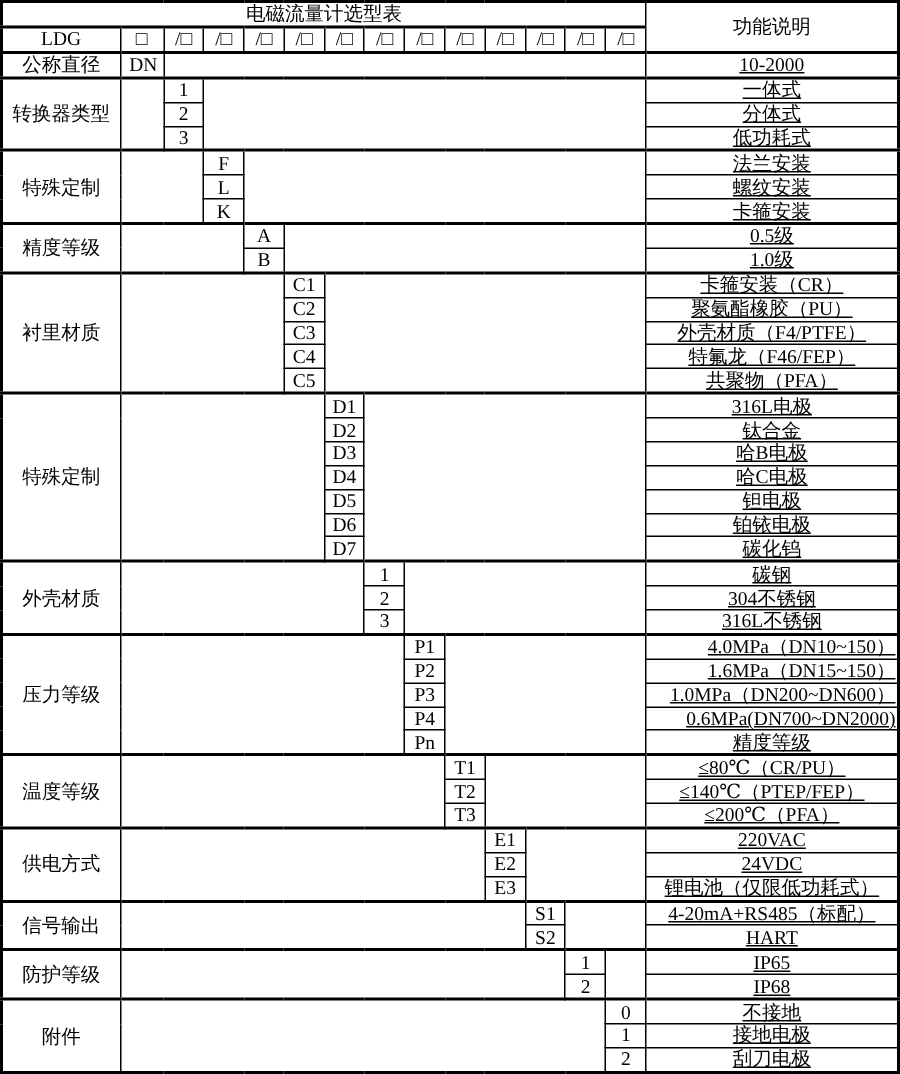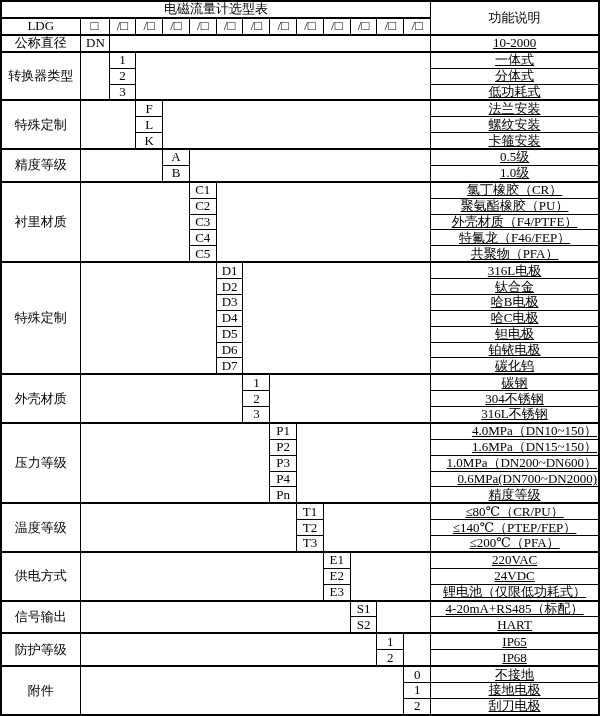--- a/index.html
+++ b/index.html
@@ -120,21 +120,21 @@
         </tr>
         <tr>
           <td class="code">B</td>
           <td class="desc">1.0级</td>
         </tr>
         <tr class="block-start">
           <td class="lbl" rowspan="5">衬里材质</td>
           <td class="empty" rowspan="5" colspan="4"></td>
           <td class="code">C1</td>
           <td class="empty" rowspan="5" colspan="8"></td>
-          <td class="desc">氯丁橡胶（CR）</td>
+          <td class="desc">卡箍安装（CR）</td>
         </tr>
         <tr>
           <td class="code">C2</td>
           <td class="desc">聚氨酯橡胶（PU）</td>
         </tr>
         <tr>
           <td class="code">C3</td>
           <td class="desc">外壳材质（F4/PTFE）</td>
         </tr>
         <tr>

